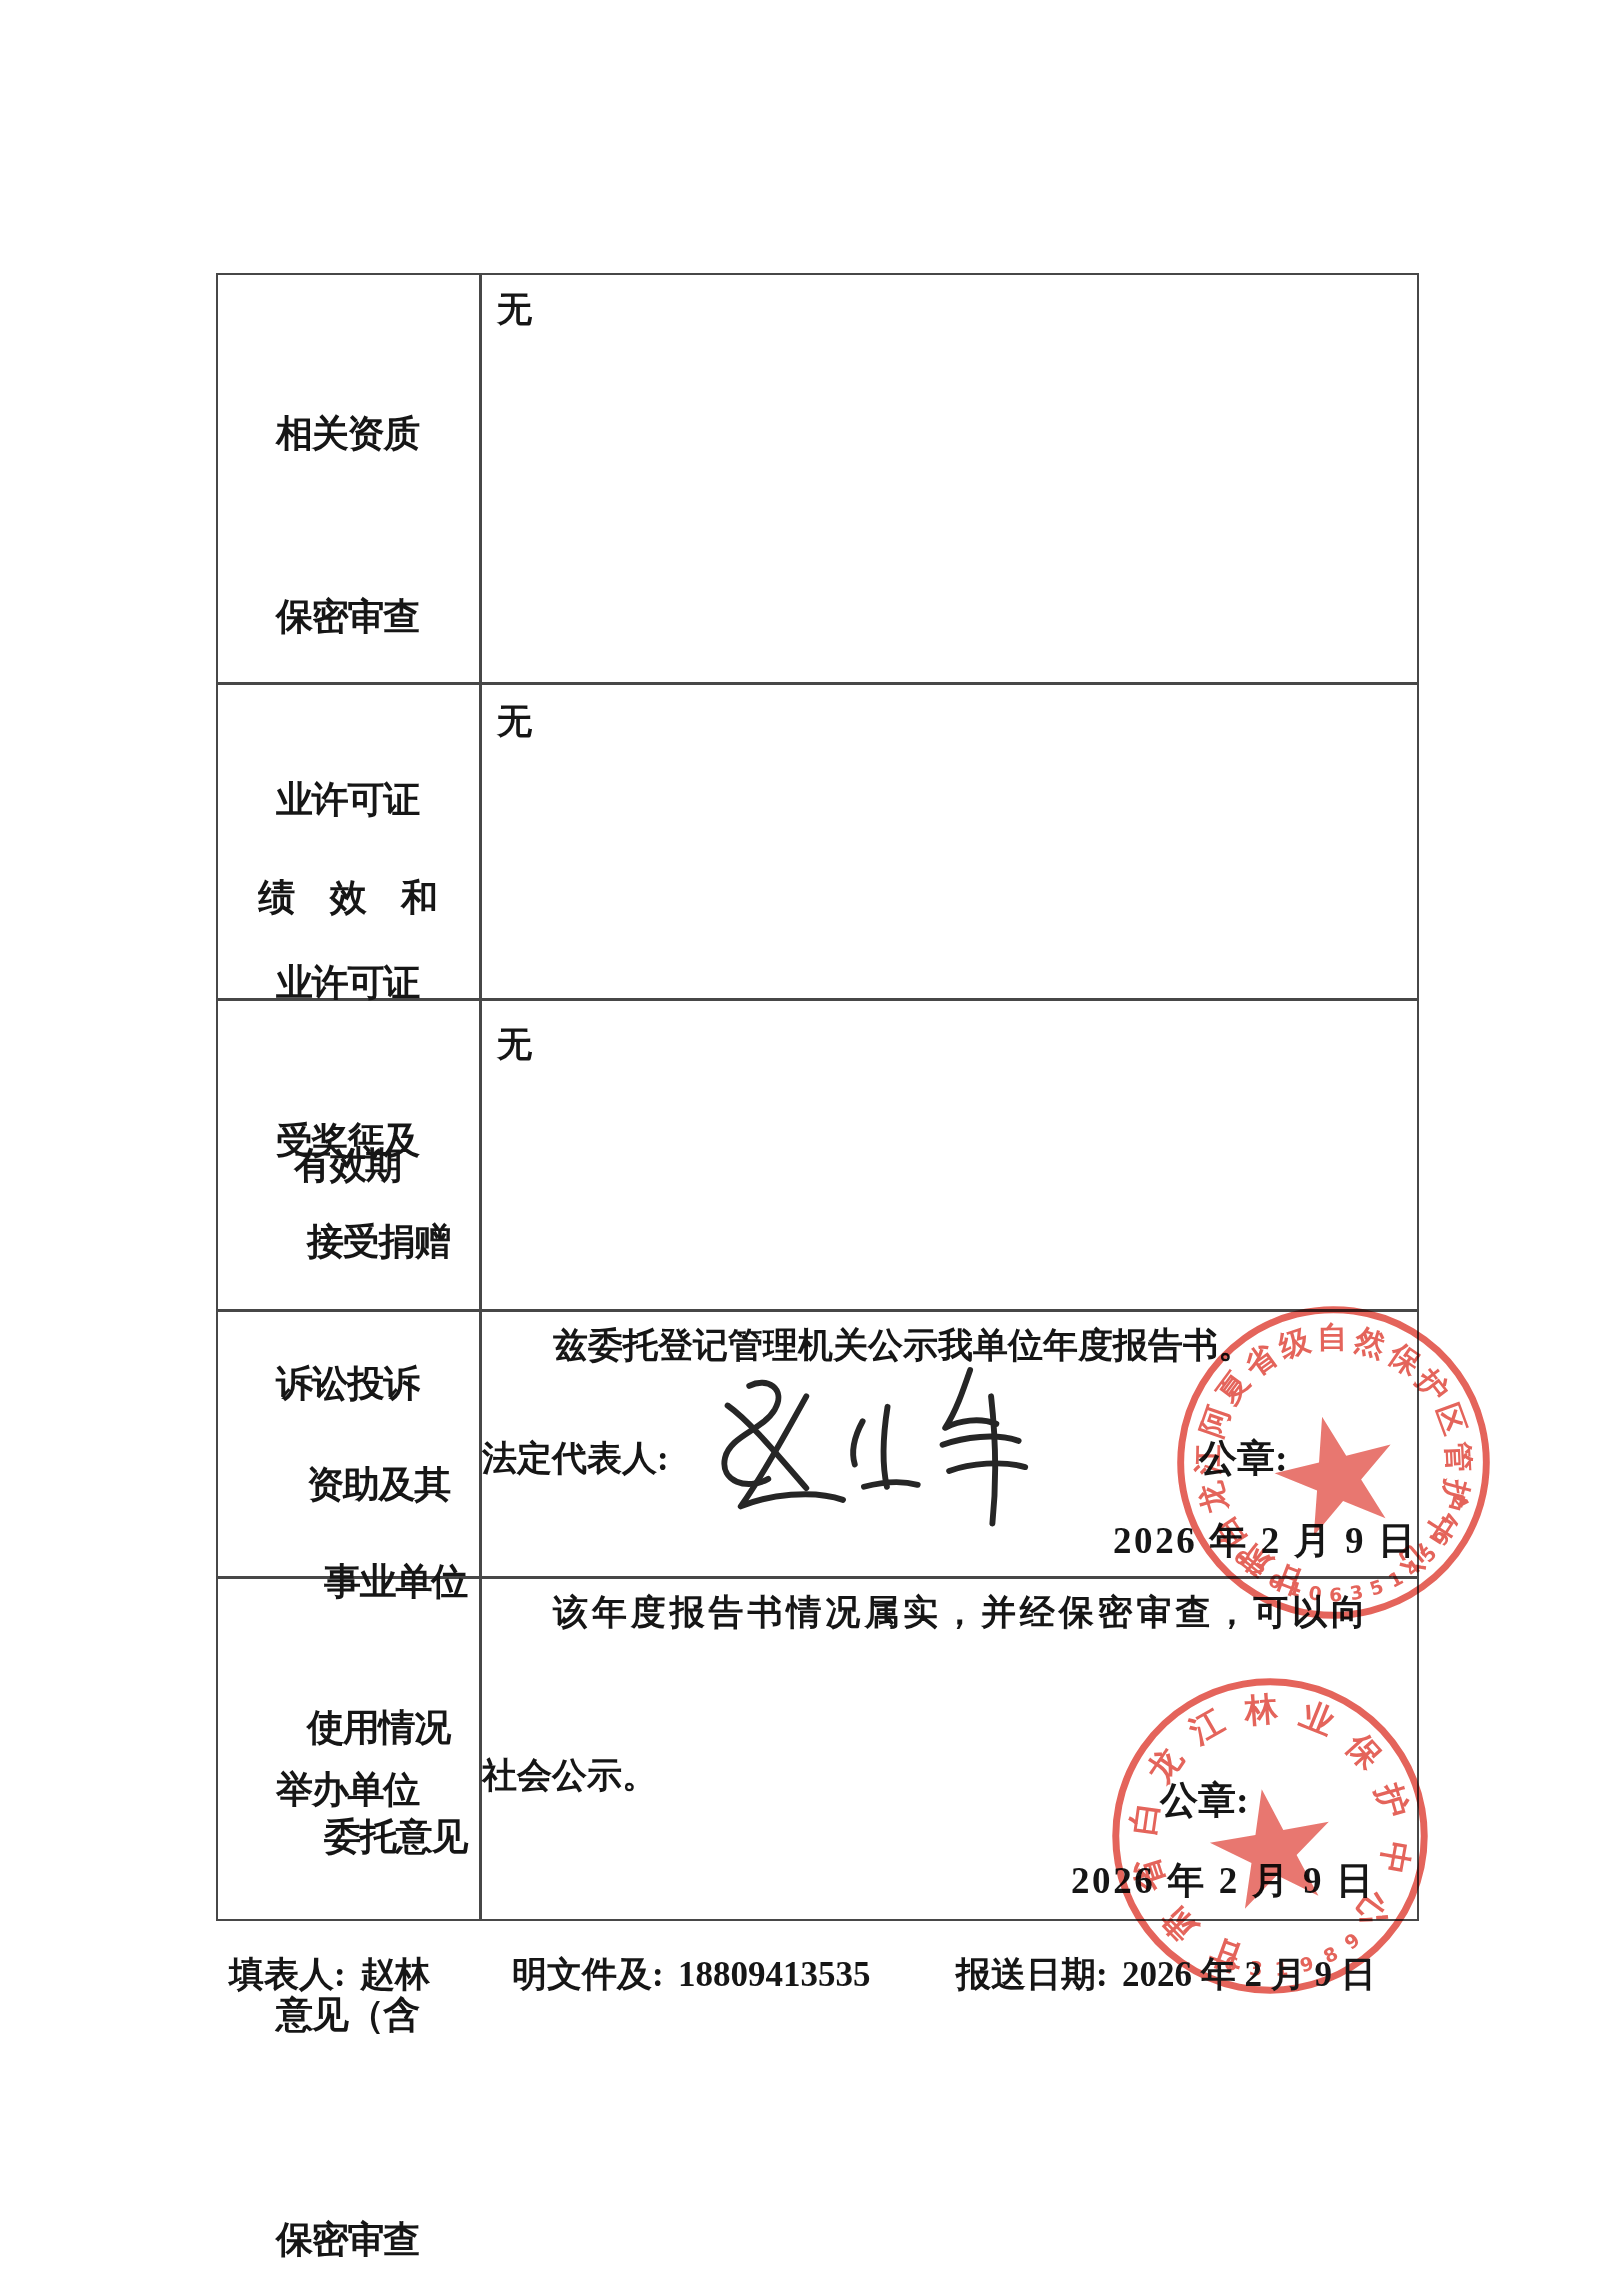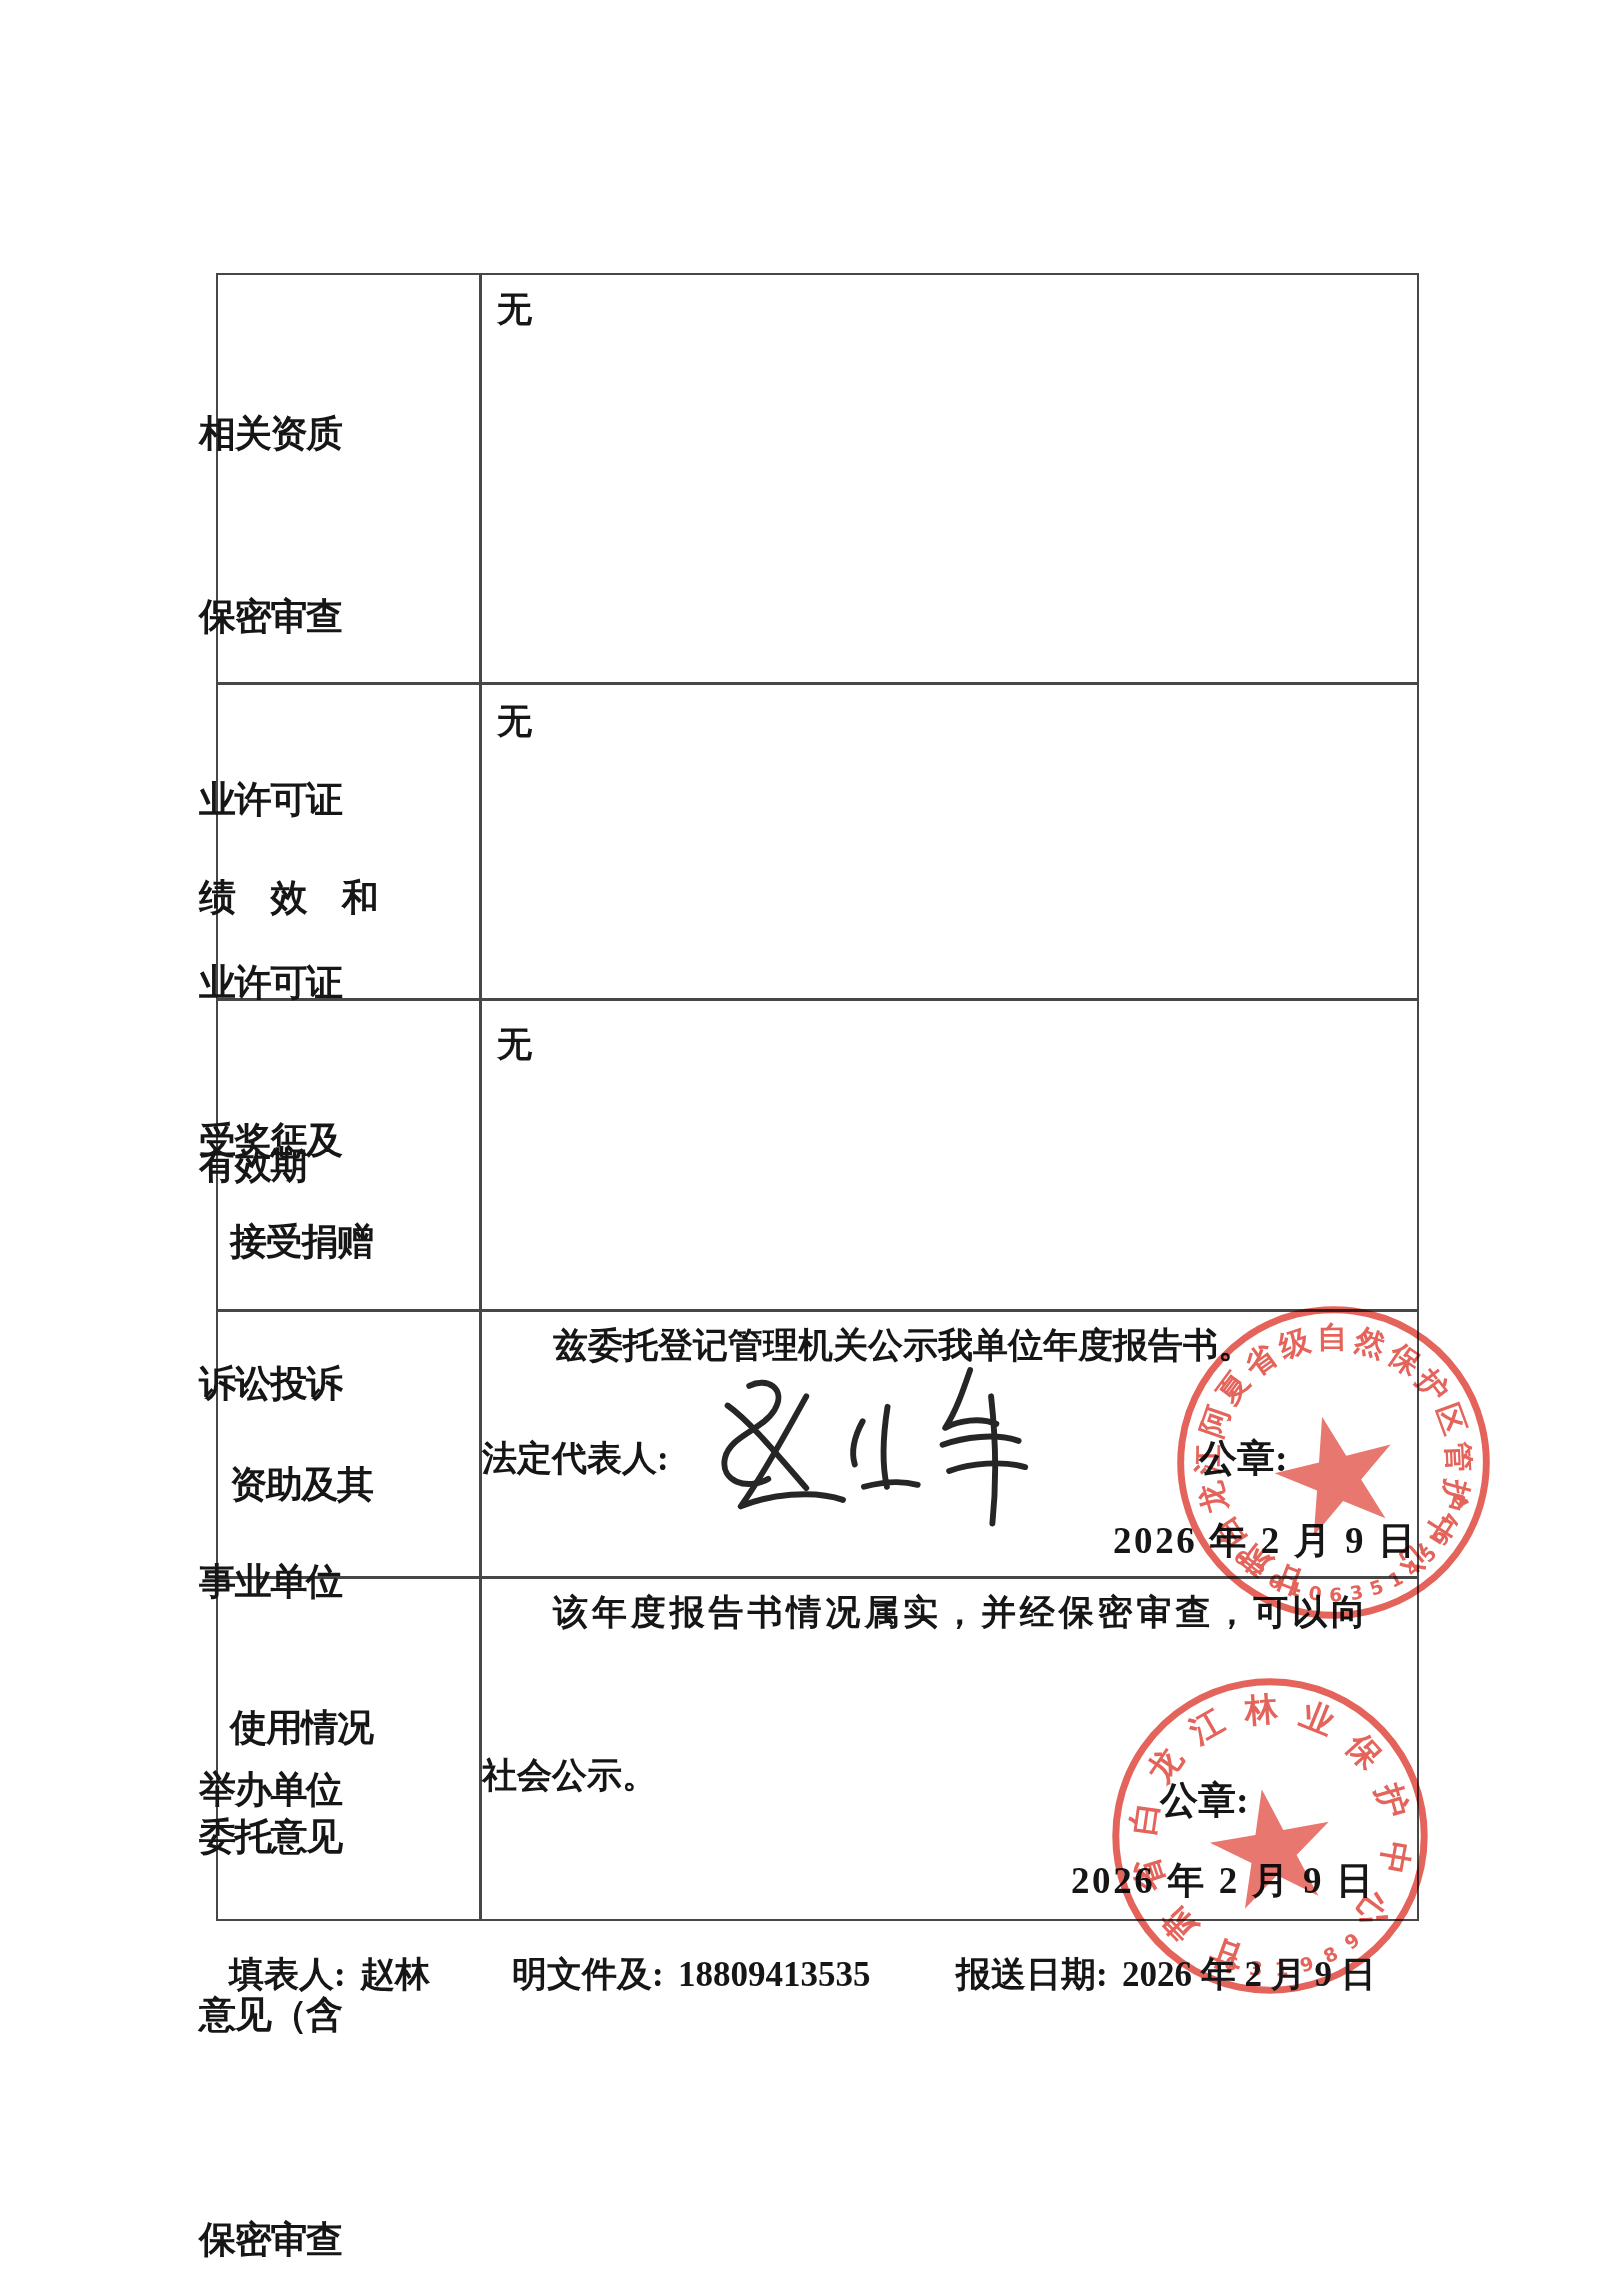--- a/index.html
+++ b/index.html
@@ -6,27 +6,27 @@
   .page{
     position:relative;width:1623px;height:2295px;background:#ffffff;overflow:hidden;
     font-family:"Liberation Serif","DejaVu Serif",serif;color:#161616;
   }
   
   .tframe{position:absolute;left:216px;top:273px;width:1203px;height:1648px;
     border:2.6px solid #474747;box-sizing:border-box;}
   .hline{position:absolute;left:0;right:0;height:2.6px;background:#474747;}
   .vline{position:absolute;top:0;bottom:0;width:2.6px;background:#474747;left:261px;}
   
-  .hcell{position:absolute;left:199px;width:263px;
+  .hcell{position:absolute;left:216px;width:263px;text-align:center;
     font-weight:700;font-size:37px;letter-spacing:-1.3px;white-space:pre;}
   .hcell span{display:block;}
   .r1{top:281px;line-height:61px;}
   .r2{top:695px;line-height:81px;}
   .r3{top:1039px;line-height:81px;padding-left:31px;}
-  .r4{top:1369px;line-height:85px;}
+  .r4{top:1369px;line-height:85px;padding-left:48px;}
   .r5{top:1602px;line-height:75px;}
   
   .btxt{position:absolute;font-size:35px;font-weight:600;white-space:pre;color:#161616;}
   .none1{left:497px;top:286px;}
   .none2{left:497px;top:698px;}
   .none3{left:497px;top:1021px;}
   .r4line1{left:553px;top:1322px;}
   .r4rep{left:482px;top:1435px;}
   .r5line1{left:553px;top:1589px;letter-spacing:3.9px;}
   .r5line2{left:482px;top:1752px;}

